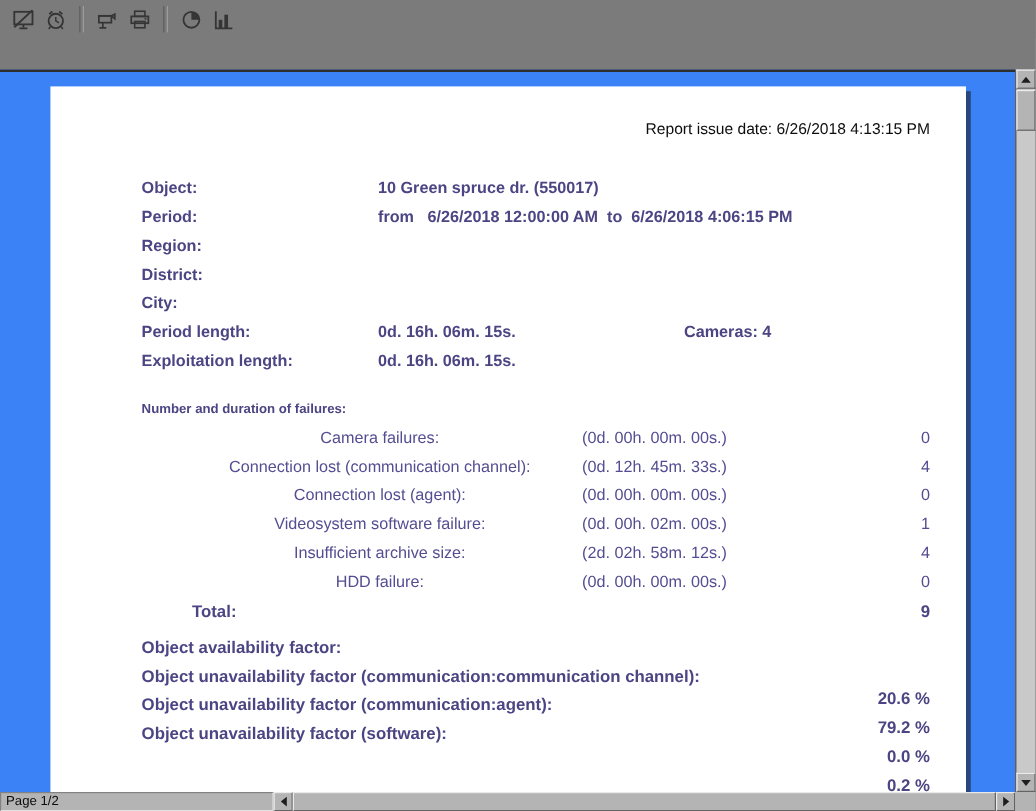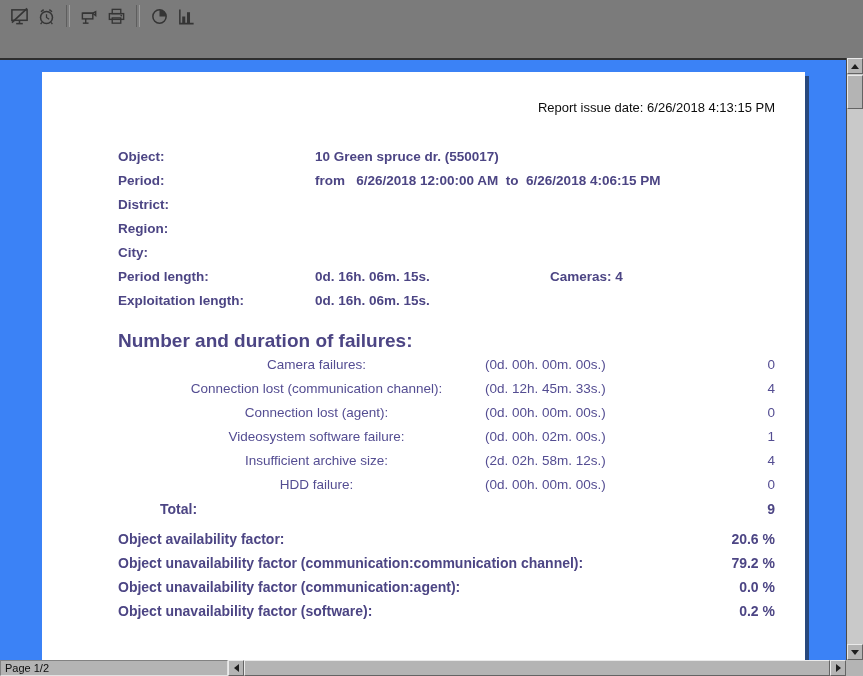--- a/index.html
+++ b/index.html
@@ -23,37 +23,37 @@
   .content{padding:28px 30px 0 76px;color:#4c4584;}
 
   .issue-date{text-align:right;font-size:13px;line-height:15px;color:#0d0d0d;}
   .title-bar{margin-top:30px;height:26px;line-height:26px;background:#6b64a8;color:#ffffff;font-weight:bold;font-size:15px;text-align:center;}
 
   .fields{margin-top:30px;}
   .field-row{display:flex;height:24px;line-height:24px;font-size:13.5px;font-weight:bold;}
   .field-label{flex:0 0 197px;}
   .field-value{white-space:pre;}
   .field-value-fixed{flex:0 0 235px;white-space:pre;}
-  .cameras-label{font-weight:bold;}
-
-  .failures-heading{margin-top:16px;height:24px;line-height:24px;font-size:19px;font-weight:bold;}
+  .cameras-label{font-weight:bold;margin-left:20px;}
+
+  .failures-heading{margin-top:16px;height:24px;line-height:24px;font-size:11px;font-weight:bold;}
   .fail-row{display:flex;height:24px;line-height:24px;font-size:13.5px;font-weight:400;color:#544d92;}
   .fail-indent{flex:0 0 30px;}
   .fail-label{flex:0 0 337px;text-align:center;}
   .fail-duration{flex:1;}
   .fail-count{flex:0 0 60px;text-align:right;}
   .total-row{display:flex;height:24px;line-height:24px;font-size:14px;font-weight:bold;}
   .total-indent{flex:0 0 42px;}
   .total-label{flex:1;}
   .total-value{flex:0 0 60px;text-align:right;}
 
   .factors{margin-top:6px;}
   .factor-row{display:flex;height:24px;line-height:24px;font-size:14px;font-weight:bold;}
   .factor-label{flex:1;}
-  .factor-value{flex:0 0 70px;text-align:right;}
+  .factor-value{flex:0 0 70px;text-align:right;margin-top:43px;}
 
   
   .vscroll{position:absolute;right:0;top:58px;width:17px;height:602px;background:#c9c9c9;border-left:1px solid #4a4a4a;box-sizing:border-box;}
   .sb-btn{position:absolute;left:0;width:16px;height:16px;background:#b4b4b4;border:1px solid;border-color:#eaeaea #646464 #646464 #eaeaea;box-sizing:border-box;display:flex;align-items:center;justify-content:center;}
   .vscroll .sb-up{top:0;}
   .vscroll .sb-down{bottom:0;}
   .v-thumb{position:absolute;left:0;top:17px;width:16px;height:34px;background:#b4b4b4;border:1px solid;border-color:#eaeaea #646464 #646464 #eaeaea;box-sizing:border-box;}
   .tri-up{width:0;height:0;border-left:4px solid transparent;border-right:4px solid transparent;border-bottom:5px solid #1e1e1e;}
   .tri-down{width:0;height:0;border-left:4px solid transparent;border-right:4px solid transparent;border-top:5px solid #1e1e1e;}
   .tri-left{width:0;height:0;border-top:4px solid transparent;border-bottom:4px solid transparent;border-right:5px solid #1e1e1e;}
@@ -183,25 +183,25 @@
         <div class="fields">
           <div class="field-row">
             <span class="field-label">Object:</span>
             <span class="field-value">10 Green spruce dr. (550017)</span>
           </div>
           <div class="field-row">
             <span class="field-label">Period:</span>
             <span class="field-value">from   6/26/2018 12:00:00 AM  to  6/26/2018 4:06:15 PM</span>
           </div>
           <div class="field-row">
+            <span class="field-label">Region:</span>
+            <span class="field-value"></span>
+          </div>
+          <div class="field-row">
             <span class="field-label">District:</span>
-            <span class="field-value"></span>
-          </div>
-          <div class="field-row">
-            <span class="field-label">Region:</span>
             <span class="field-value"></span>
           </div>
           <div class="field-row">
             <span class="field-label">City:</span>
             <span class="field-value"></span>
           </div>
           <div class="field-row">
             <span class="field-label">Period length:</span>
             <span class="field-value-fixed">0d. 16h. 06m. 15s.</span>
             <span class="cameras-label">Cameras: 4</span>

